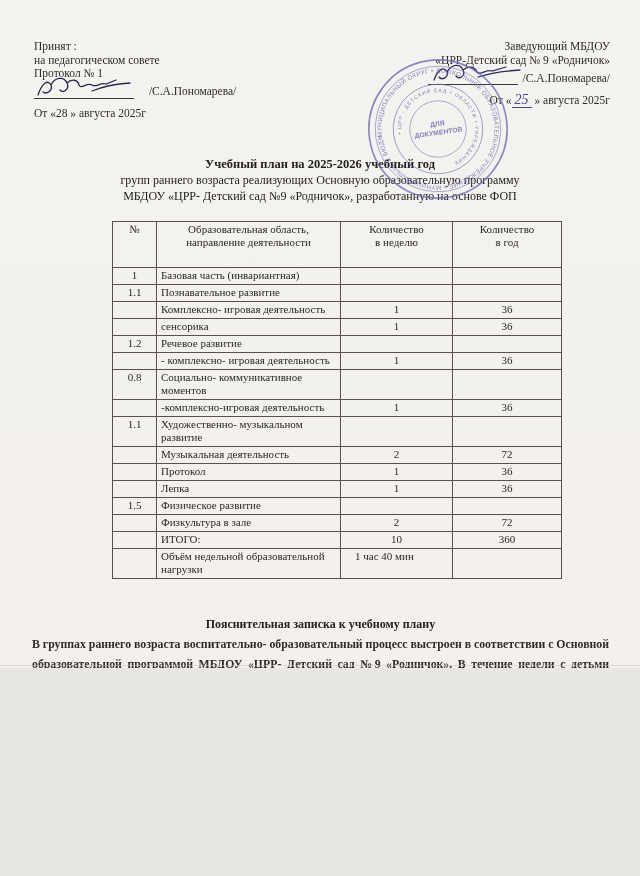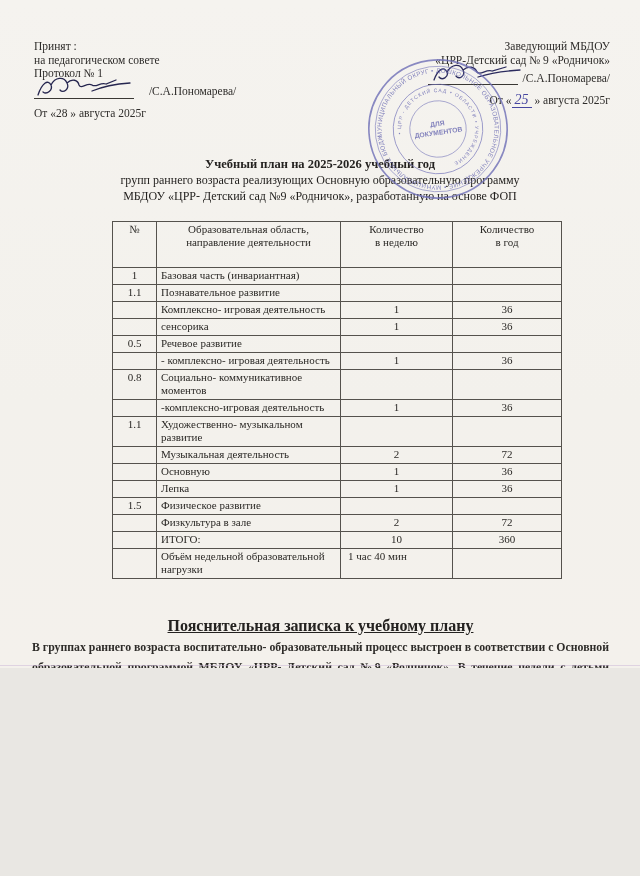--- a/index.html
+++ b/index.html
@@ -28,25 +28,25 @@
   
   .title-block { margin-top: 36px; text-align: center; font-size: 12px; line-height: 16px; color: #242220; }
   .title-main { font-weight: bold; font-size: 12.5px; }
   
   table.plan { border-collapse: collapse; margin: 17px 0 0 112px; width: 449px; table-layout: fixed; font-size: 11px; color: #2b2926; }
   table.plan th, table.plan td { border: 1px solid #55524d; padding: 1px 4px 2px 4px; line-height: 13px; vertical-align: top; font-weight: normal; overflow: hidden; }
   table.plan thead th { height: 46px; text-align: center; white-space: pre-line; }
   th.h-week { text-align: left; padding-left: 7px; }
   td.c-num { text-align: center; }
   td.c-week, td.c-year { text-align: center; }
-  td.c-week.wleft { text-align: left; padding-left: 7px; }
+  td.c-week.wleft { text-align: left; padding-left: 14px; }
   .bold { font-weight: bold; }
   
   .notes { margin: 38px 31px 0 32px; }
-  .notes-heading { text-align: center; font-weight: bold; font-size: 16px; margin-bottom: 2px; color: #242220; text-decoration: underline; }
+  .notes-heading { text-align: center; font-weight: bold; font-size: 12px; margin-bottom: 2px; color: #242220; }
   .notes-body { text-align: justify; font-size: 11.8px; line-height: 20px; color: #2e2c29; font-weight: bold; }
   .scan-edge { position: absolute; left: 0; right: 0; bottom: 2px; height: 1px; background: #cdb9d8; opacity: 0.55; }
 </style>
 </head>
 <body>
 
 <div class="page">
 
   <div class="header">
     <div class="hdr-left">
@@ -141,21 +141,21 @@
           <td class="c-week">1</td>
           <td class="c-year">36</td>
         </tr>
         <tr>
           <td class="c-num"></td>
           <td class="c-name">сенсорика</td>
           <td class="c-week">1</td>
           <td class="c-year">36</td>
         </tr>
         <tr>
-          <td class="c-num">0.5</td>
+          <td class="c-num">1.2</td>
           <td class="c-name bold">Речевое развитие</td>
           <td class="c-week"></td>
           <td class="c-year"></td>
         </tr>
         <tr>
           <td class="c-num"></td>
           <td class="c-name">- комплексно- игровая деятельность</td>
           <td class="c-week">1</td>
           <td class="c-year">36</td>
         </tr>
@@ -178,21 +178,21 @@
           <td class="c-year"></td>
         </tr>
         <tr>
           <td class="c-num"></td>
           <td class="c-name">Музыкальная деятельность</td>
           <td class="c-week">2</td>
           <td class="c-year">72</td>
         </tr>
         <tr>
           <td class="c-num"></td>
-          <td class="c-name">Основную</td>
+          <td class="c-name">Протокол</td>
           <td class="c-week">1</td>
           <td class="c-year">36</td>
         </tr>
         <tr>
           <td class="c-num"></td>
           <td class="c-name">Лепка</td>
           <td class="c-week">1</td>
           <td class="c-year">36</td>
         </tr>
         <tr>

